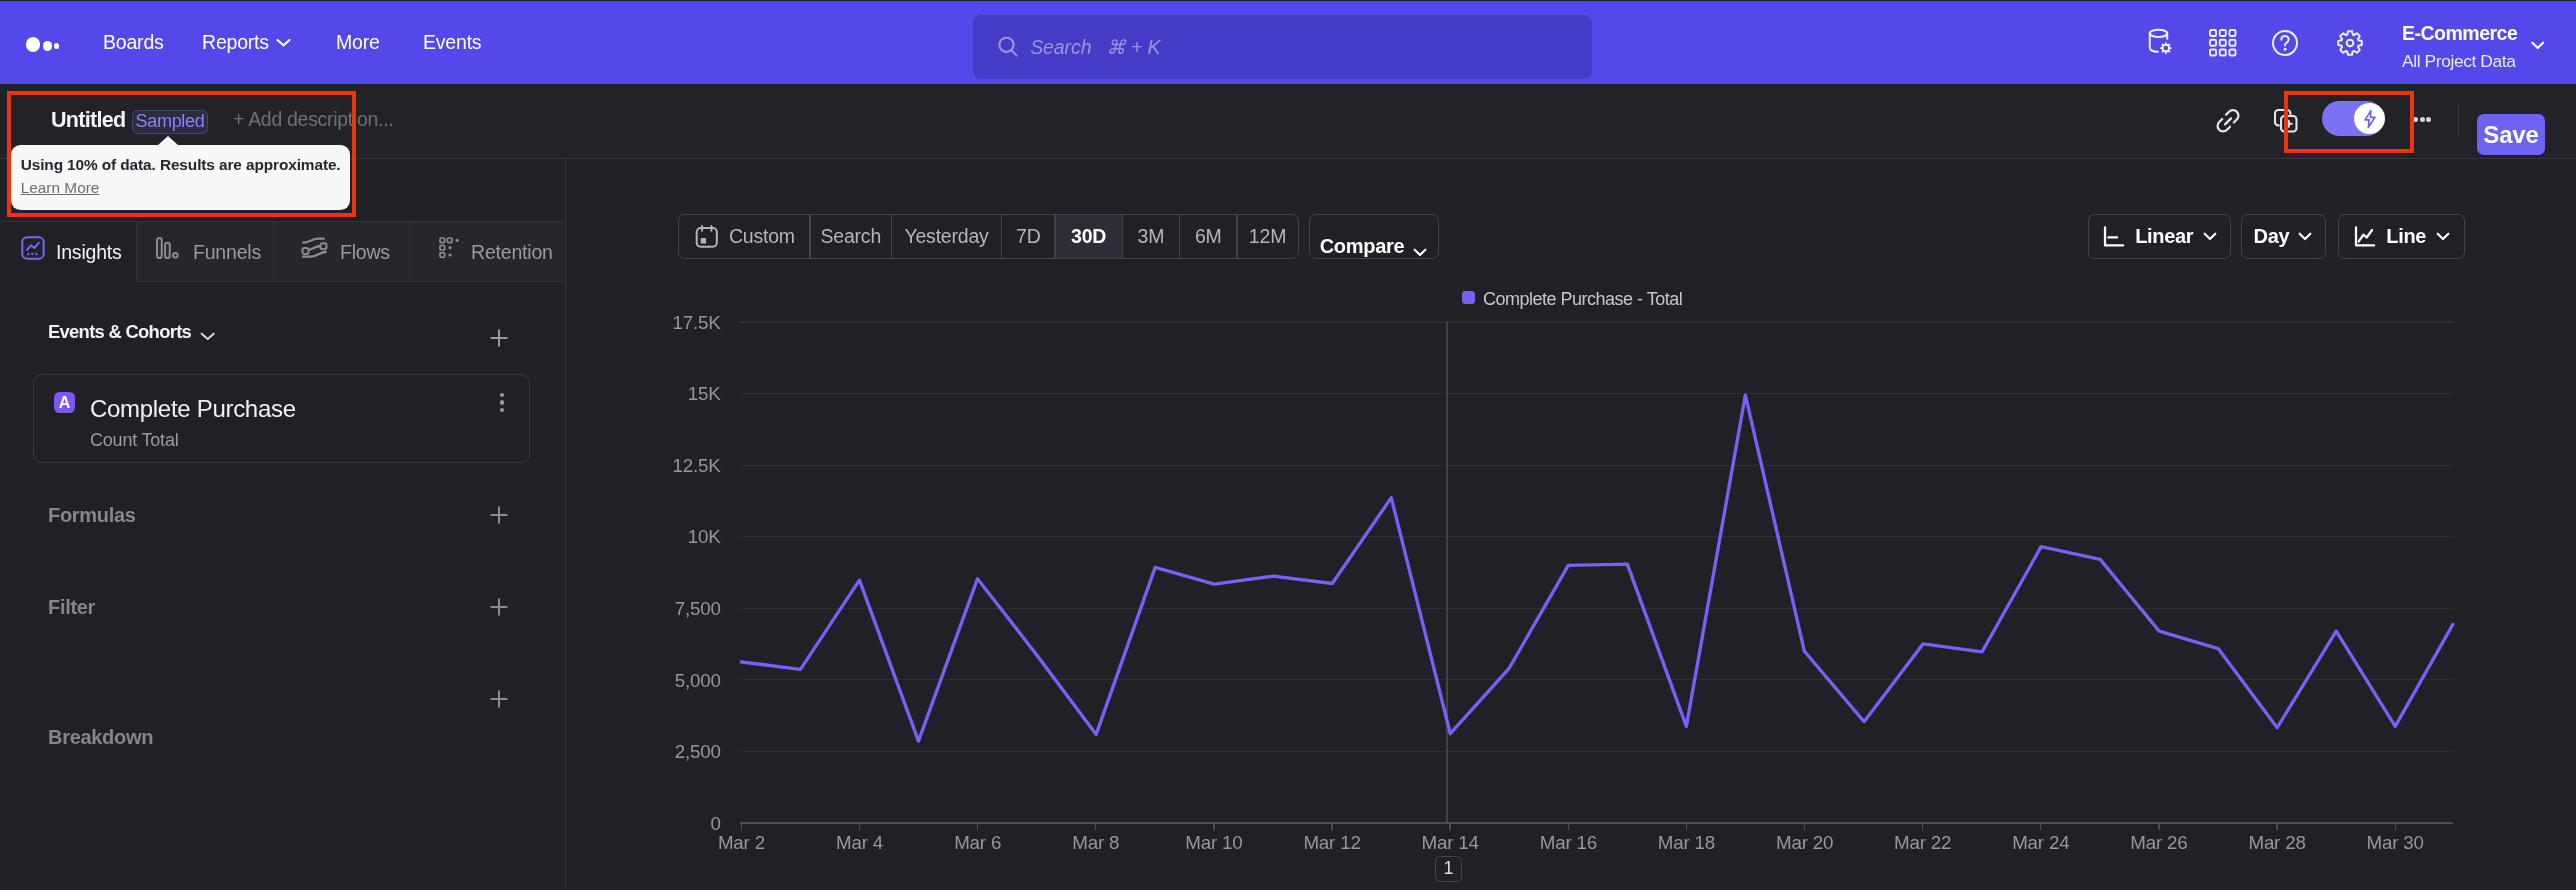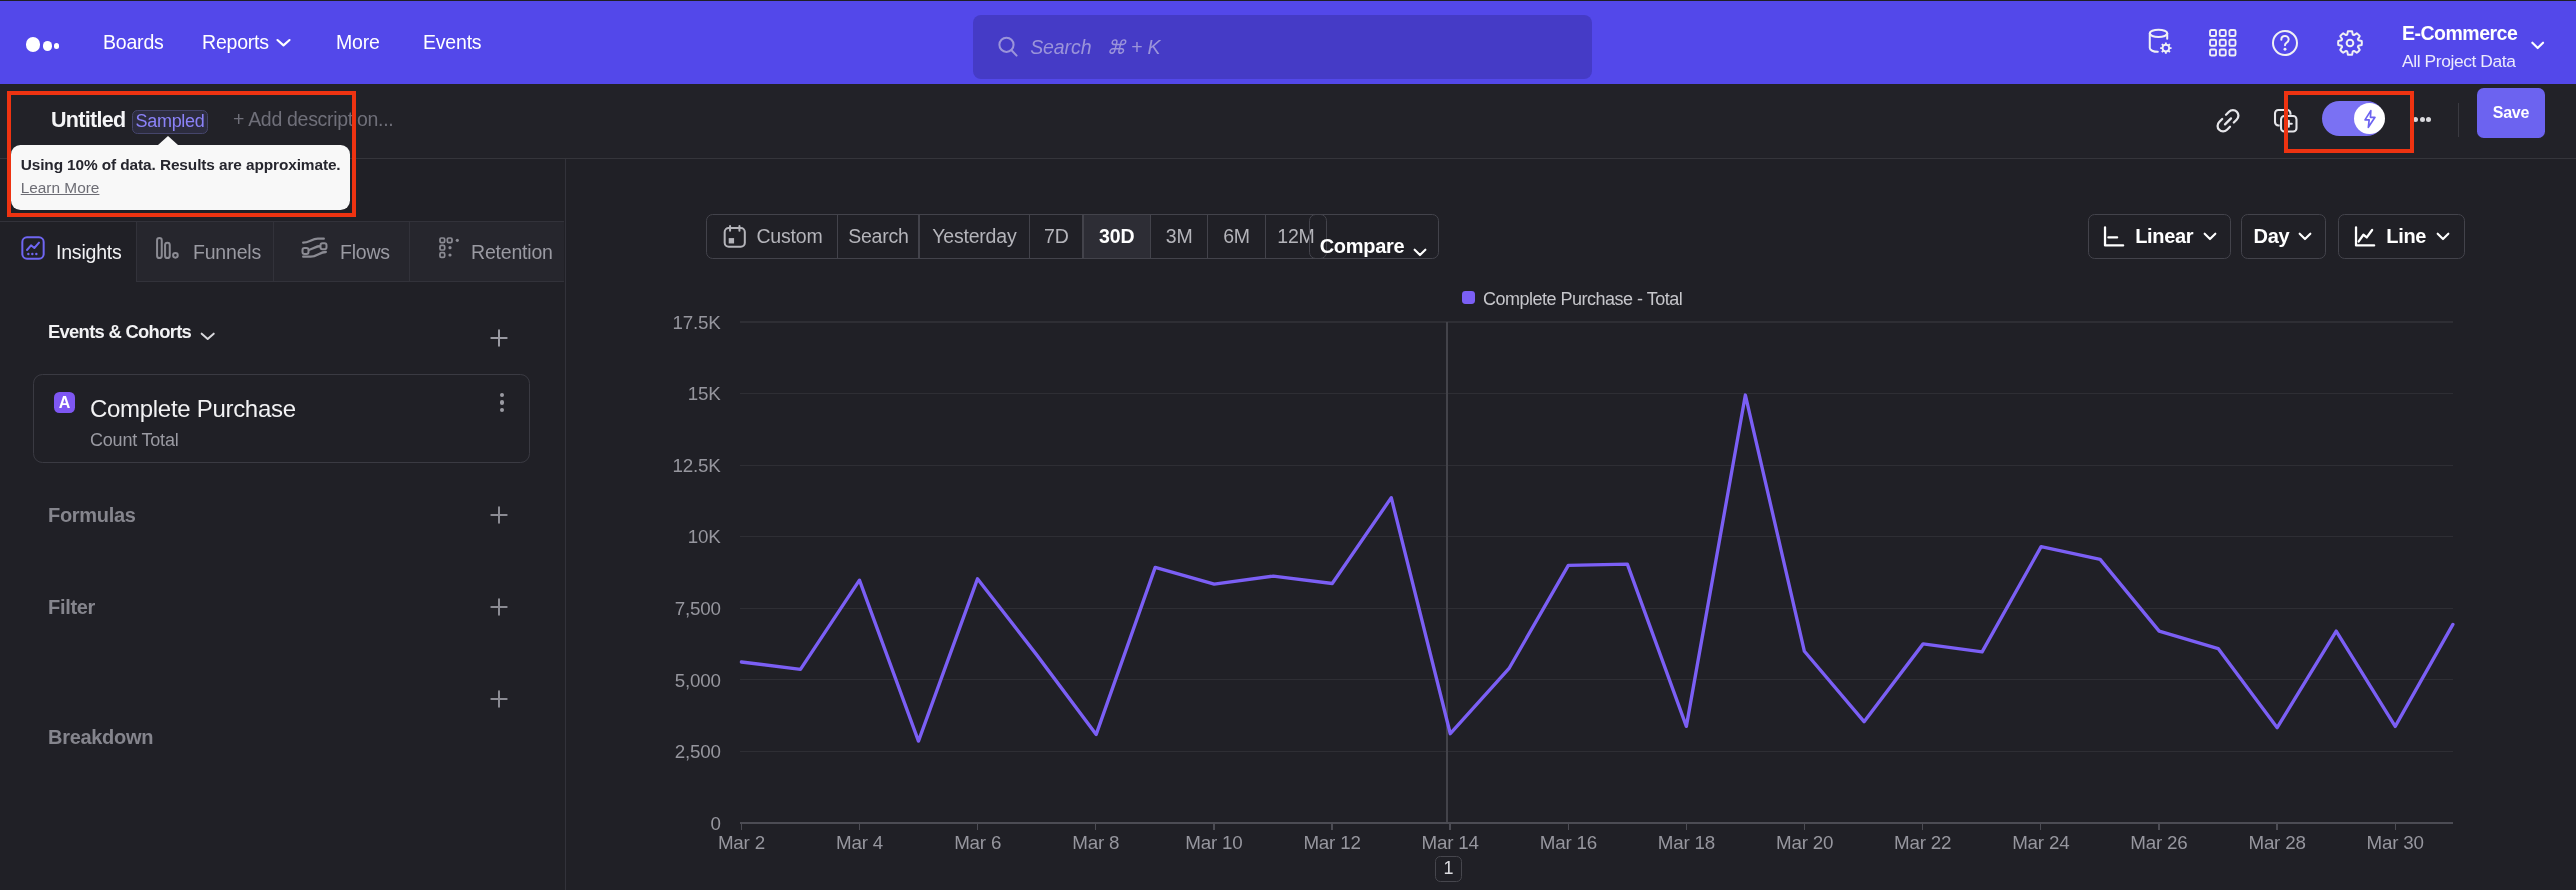--- a/index.html
+++ b/index.html
@@ -119,21 +119,21 @@
             <path d="M13 2 L6 13 L11 13 L10 22 L18 10 L12.5 10 Z" fill="none" stroke="#6c63f0" stroke-width="2" stroke-linejoin="round"></path>
           </svg>
       </div>
     </div>
     <div class="abs" style="left:2413px;top:33px;display:flex;gap:1.7px;">
       <span style="width:5px;height:5px;border-radius:50%;background:#d9d9dd;"></span>
       <span style="width:5px;height:5px;border-radius:50%;background:#d9d9dd;"></span>
       <span style="width:5px;height:5px;border-radius:50%;background:#d9d9dd;"></span>
     </div>
     <div class="abs" style="left:2458px;top:19px;width:1.3px;height:34px;background:#3a3a41;"></div>
-    <div class="abs" style="left:2477px;top:4px;width:68px;height:50px;background:#6c63f0;border-radius:6.7px;display:flex;align-items:center;justify-content:center;color:#ffffff;font-size:16px;font-weight:600;letter-spacing:-0.2px;">Save</div>
+    <div class="abs" style="left:2477px;top:30px;width:68px;height:41px;background:#6c63f0;border-radius:6.7px;display:flex;align-items:center;justify-content:center;color:#ffffff;font-size:24px;font-weight:600;letter-spacing:-0.2px;">Save</div>
   </div>
 
   <div class="abs" style="z-index:20;left:158px;top:136px;width:0;height:0;border-left:10.7px solid transparent;border-right:10.7px solid transparent;border-bottom:9.4px solid #f8f8f8;"></div>
   <div class="abs" style="z-index:20;left:10.7px;top:145px;width:339px;height:65px;background:#f8f8f8;border-radius:9.4px;">
     <div class="abs" style="left:10px;top:11.4px;color:#26262e;font-size:15.4px;font-weight:700;letter-spacing:-0.1px;">Using 10% of data. Results are approximate.</div>
     <div class="abs" style="left:10px;top:34px;color:#6d6d75;font-size:15.4px;text-decoration:underline;">Learn More</div>
   </div>
 
   <div class="redrect" style="left:6.7px;top:91px;width:349px;height:126px;"></div>
   <div class="redrect" style="left:2284px;top:91px;width:130px;height:62px;"></div>
@@ -266,21 +266,21 @@
       <text x="1074" y="703.4" text-anchor="end" font-size="28" fill="#96969e" letter-spacing="-0.3">12.5K</text>
       <text x="1074" y="810.1" text-anchor="end" font-size="28" fill="#96969e" letter-spacing="-0.3">10K</text>
       <text x="1074" y="916.9" text-anchor="end" font-size="28" fill="#96969e" letter-spacing="-0.3">7,500</text>
       <text x="1074" y="1023.6" text-anchor="end" font-size="28" fill="#96969e" letter-spacing="-0.3">5,000</text>
       <text x="1074" y="1130.3" text-anchor="end" font-size="28" fill="#96969e" letter-spacing="-0.3">2,500</text>
       <text x="1074" y="1238.0" text-anchor="end" font-size="28" fill="#96969e" letter-spacing="-0.3">0</text>
       <polyline points="1105,987 1193,998 1281,865 1369,1105 1457,863 1545,976 1634,1095 1722,846 1810,871 1898,859 1986,870 2074,742 2162,1094 2250,996 2338,843 2426,841 2514,1083 2602,589 2690,971 2779,1076 2867,960 2955,972 3043,815 3131,834 3219,941 3307,967 3395,1085 3483,941 3571,1083 3657,931" fill="none" stroke="#7b5ff5" stroke-width="5" stroke-linejoin="round" stroke-linecap="round"></polyline>
 
   </svg>
 
-  <div class="btn" style="left:678px;width:621px;justify-content:space-between;padding:0;overflow:hidden;margin-left:28px;">
+  <div class="btn" style="left:678px;width:621px;justify-content:center;padding:0;overflow:hidden;">
     <div class="seg" style="width:130px;gap:9.4px;">
       <svg width="25.5" height="25.5" viewBox="0 0 38 38">
           <rect x="4" y="6" width="30" height="28" rx="6" fill="none" stroke="#b4b4ba" stroke-width="3"></rect>
           <line x1="12" y1="3" x2="12" y2="10" stroke="#b4b4ba" stroke-width="3" stroke-linecap="round"></line>
           <line x1="26" y1="3" x2="26" y2="10" stroke="#b4b4ba" stroke-width="3" stroke-linecap="round"></line>
           <rect x="10" y="21" width="8" height="8" fill="#b4b4ba"></rect>
         </svg>
       <span>Custom</span>
     </div>
     <div class="segdiv"></div>

